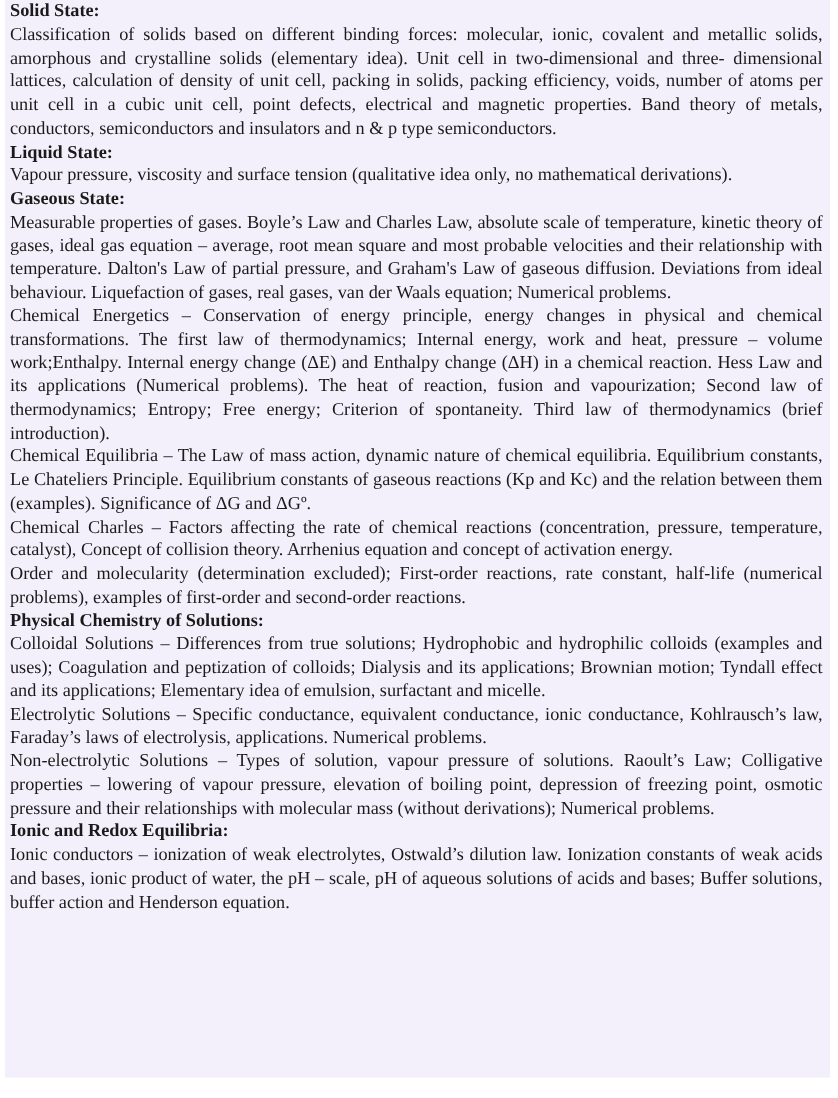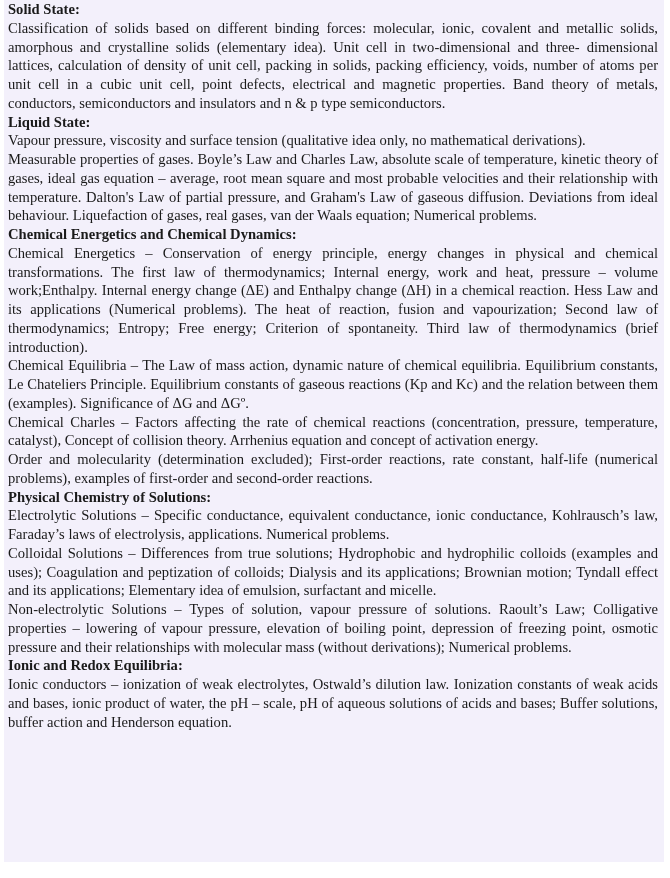--- a/index.html
+++ b/index.html
@@ -22,28 +22,28 @@
 </head>
 <body>
 
 <div class="page">
   <span class="h">Solid State:</span>
   <p class="p"><span>Classification of solids based on different binding forces: molecular, ionic, covalent and metallic solids, amorphous and crystalline solids (elementary idea). Unit cell in two-dimensional and three- dimensional lattices, calculation of density of unit cell, packing in solids, packing efficiency, voids, number of atoms per unit cell in a cubic unit cell, point defects, electrical and magnetic properties. Band theory of metals, conductors, semiconductors and insulators and n &amp; p type semiconductors.</span></p>
 
   <span class="h">Liquid State:</span>
   <p class="p"><span>Vapour pressure, viscosity and surface tension (qualitative idea only, no mathematical derivations).</span></p>
 
+  <span class="h">Gaseous State:</span>
   <p class="p"><span>Measurable properties of gases. Boyle’s Law and Charles Law, absolute scale of temperature, kinetic theory of gases, ideal gas equation – average, root mean square and most probable velocities and their relationship with temperature. Dalton's Law of partial pressure, and Graham's Law of gaseous diffusion. Deviations from ideal behaviour. Liquefaction of gases, real gases, van der Waals equation; Numerical problems.</span></p>
 
-  <span class="h">Chemical Energetics and Chemical Dynamics:</span>
   <p class="p"><span class="b">Chemical Energetics</span><span> – Conservation of energy principle, energy changes in physical and chemical transformations. The first law of thermodynamics; Internal energy, work and heat, pressure – volume work;Enthalpy. Internal energy change (ΔE) and Enthalpy change (ΔH) in a chemical reaction. Hess Law and its applications (Numerical problems). The heat of reaction, fusion and vapourization; Second law of thermodynamics; Entropy; Free energy; Criterion of spontaneity. Third law of thermodynamics (brief introduction).</span></p>
   <p class="p"><span class="b">Chemical Equilibria</span><span> – The Law of mass action, dynamic nature of chemical equilibria. Equilibrium constants, Le Chateliers Principle. Equilibrium constants of gaseous reactions (Kp and Kc) and the relation between them (examples). Significance of ΔG and ΔGº.</span></p>
   <p class="p"><span class="b">Chemical Charles</span><span> – Factors affecting the rate of chemical reactions (concentration, pressure, temperature, catalyst), Concept of collision theory. Arrhenius equation and concept of activation energy.</span></p>
   <p class="p"><span class="b">Order and molecularity</span><span> (determination excluded); First-order reactions, rate constant, half-life (numerical problems), examples of first-order and second-order reactions.</span></p>
 
   <span class="h">Physical Chemistry of Solutions:</span>
+  <p class="p"><span class="b">Colloidal Solutions</span><span> – Differences from true solutions; Hydrophobic and hydrophilic colloids (examples and uses); Coagulation and peptization of colloids; Dialysis and its applications; Brownian motion; Tyndall effect and its applications; Elementary idea of emulsion, surfactant and micelle.</span></p>
   <p class="p"><span class="b">Electrolytic Solutions</span><span> – Specific conductance, equivalent conductance, ionic conductance, Kohlrausch’s law, Faraday’s laws of electrolysis, applications. Numerical problems.</span></p>
-  <p class="p"><span class="b">Colloidal Solutions</span><span> – Differences from true solutions; Hydrophobic and hydrophilic colloids (examples and uses); Coagulation and peptization of colloids; Dialysis and its applications; Brownian motion; Tyndall effect and its applications; Elementary idea of emulsion, surfactant and micelle.</span></p>
   <p class="p"><span class="b">Non-electrolytic Solutions</span><span> – Types of solution, vapour pressure of solutions. Raoult’s Law; Colligative properties – lowering of vapour pressure, elevation of boiling point, depression of freezing point, osmotic pressure and their relationships with molecular mass (without derivations); Numerical problems.</span></p>
 
   <span class="h">Ionic and Redox Equilibria:</span>
   <p class="p"><span class="b">Ionic conductors</span><span> – ionization of weak electrolytes, Ostwald’s dilution law. Ionization constants of weak acids and bases, ionic product of water, the pH – scale, pH of aqueous solutions of acids and bases; Buffer solutions, buffer action and Henderson equation.</span></p>
 </div>
 
 </body></html>

